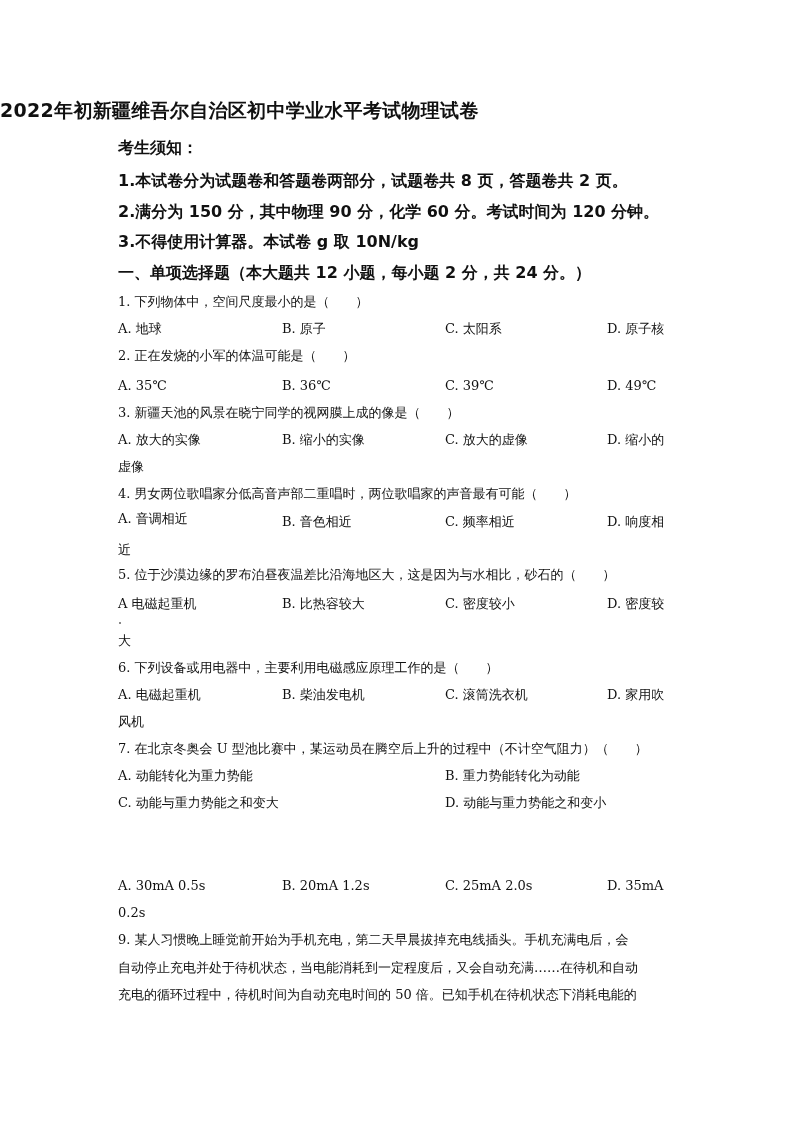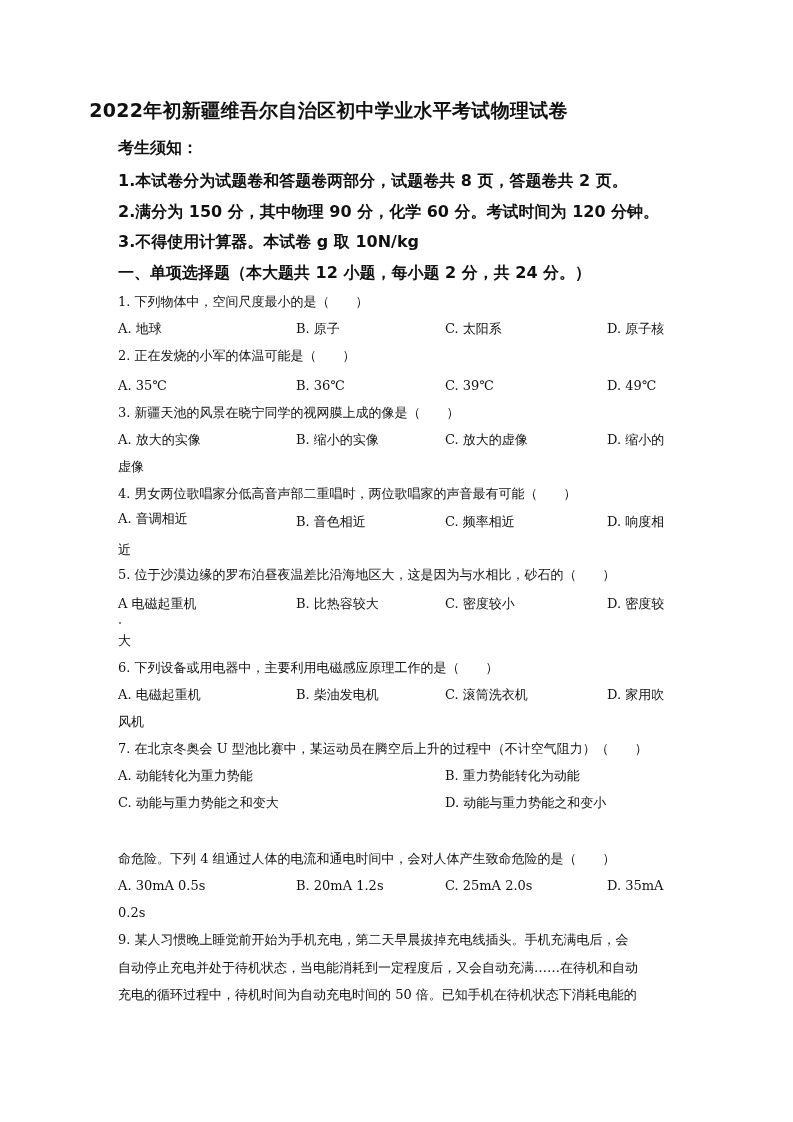--- a/index.html
+++ b/index.html
@@ -3,31 +3,31 @@
 <meta charset="utf-8">
 <style>
   html, body { margin: 0; padding: 0; background: #ffffff; }
   body {
     width: 793px; height: 1122px; position: relative; overflow: hidden;
     font-family: "DejaVu Serif", "Liberation Serif", serif;
     color: #111;
   }
   .page { position: absolute; left: 0; top: 0; width: 793px; height: 1122px; }
   .title {
-    position: absolute; left: 0; width: 657px; top: 98px; text-align: center;
+    position: absolute; left: 0; width: 657px; top: 98px; text-align: left;
     font-family: "DejaVu Sans", "Liberation Sans", sans-serif;
     font-weight: bold; font-size: 19px; letter-spacing: 0.3px;
   }
   .line {
     position: absolute; left: 118px; white-space: nowrap;
     font-size: 13px; line-height: 18px;
   }
   .bold { font-family: "DejaVu Sans", "Liberation Sans", sans-serif; font-weight: bold; font-size: 16px; }
   .opt { position: absolute; white-space: nowrap; font-size: 13px; line-height: 18px; }
-  .c1 { left: 118px; } .c2 { left: 296px; } .c3 { left: 445px; } .c4 { left: 607px; }
+  .c1 { left: 118px; } .c2 { left: 282px; } .c3 { left: 445px; } .c4 { left: 607px; }
   .h2 { left: 445px; text-align: center; }
   .dot { position: absolute; left: 119px; top: 622px; width: 2px; height: 2px; background: #888; }
 </style>
 </head>
 <body>
 
 <div class="page">
   <div class="title">2022年初新疆维吾尔自治区初中学业水平考试物理试卷</div>
 
   <div class="line bold" style="top:139px">考生须知：</div>
@@ -76,21 +76,20 @@
   <div class="opt c3" style="top:686px">C.  滚筒洗衣机</div>
   <div class="opt c4" style="top:686px">D.  家用吹</div>
   <div class="opt c1" style="top:713px">风机</div>
 
   <div class="line" style="top:740px">7. 在北京冬奥会 U 型池比赛中，某运动员在腾空后上升的过程中（不计空气阻力）（　　）</div>
   <div class="opt c1" style="top:767px">A.  动能转化为重力势能</div>
   <div class="opt h2" style="top:767px">B.  重力势能转化为动能</div>
   <div class="opt c1" style="top:794px">C.  动能与重力势能之和变大</div>
   <div class="opt h2" style="top:794px">D.  动能与重力势能之和变小</div>
 
-  <div class="line" style="top:850px">命危险。下列 4  组通过人体的电流和通电时间中，会对人体产生致命危险的是（　　）</div>
   <div class="opt c1" style="top:877px">A.  30mA 0.5s</div>
   <div class="opt c2" style="top:877px">B.  20mA 1.2s</div>
   <div class="opt c3" style="top:877px">C.  25mA 2.0s</div>
   <div class="opt c4" style="top:877px">D.  35mA</div>
   <div class="opt c1" style="top:904px">0.2s</div>
 
   <div class="line" style="top:931px">9. 某人习惯晚上睡觉前开始为手机充电，第二天早晨拔掉充电线插头。手机充满电后，会</div>
   <div class="line" style="top:959px">自动停止充电并处于待机状态，当电能消耗到一定程度后，又会自动充满……在待机和自动</div>
   <div class="line" style="top:986px">充电的循环过程中，待机时间为自动充电时间的 50 倍。已知手机在待机状态下消耗电能的</div>
 </div>

